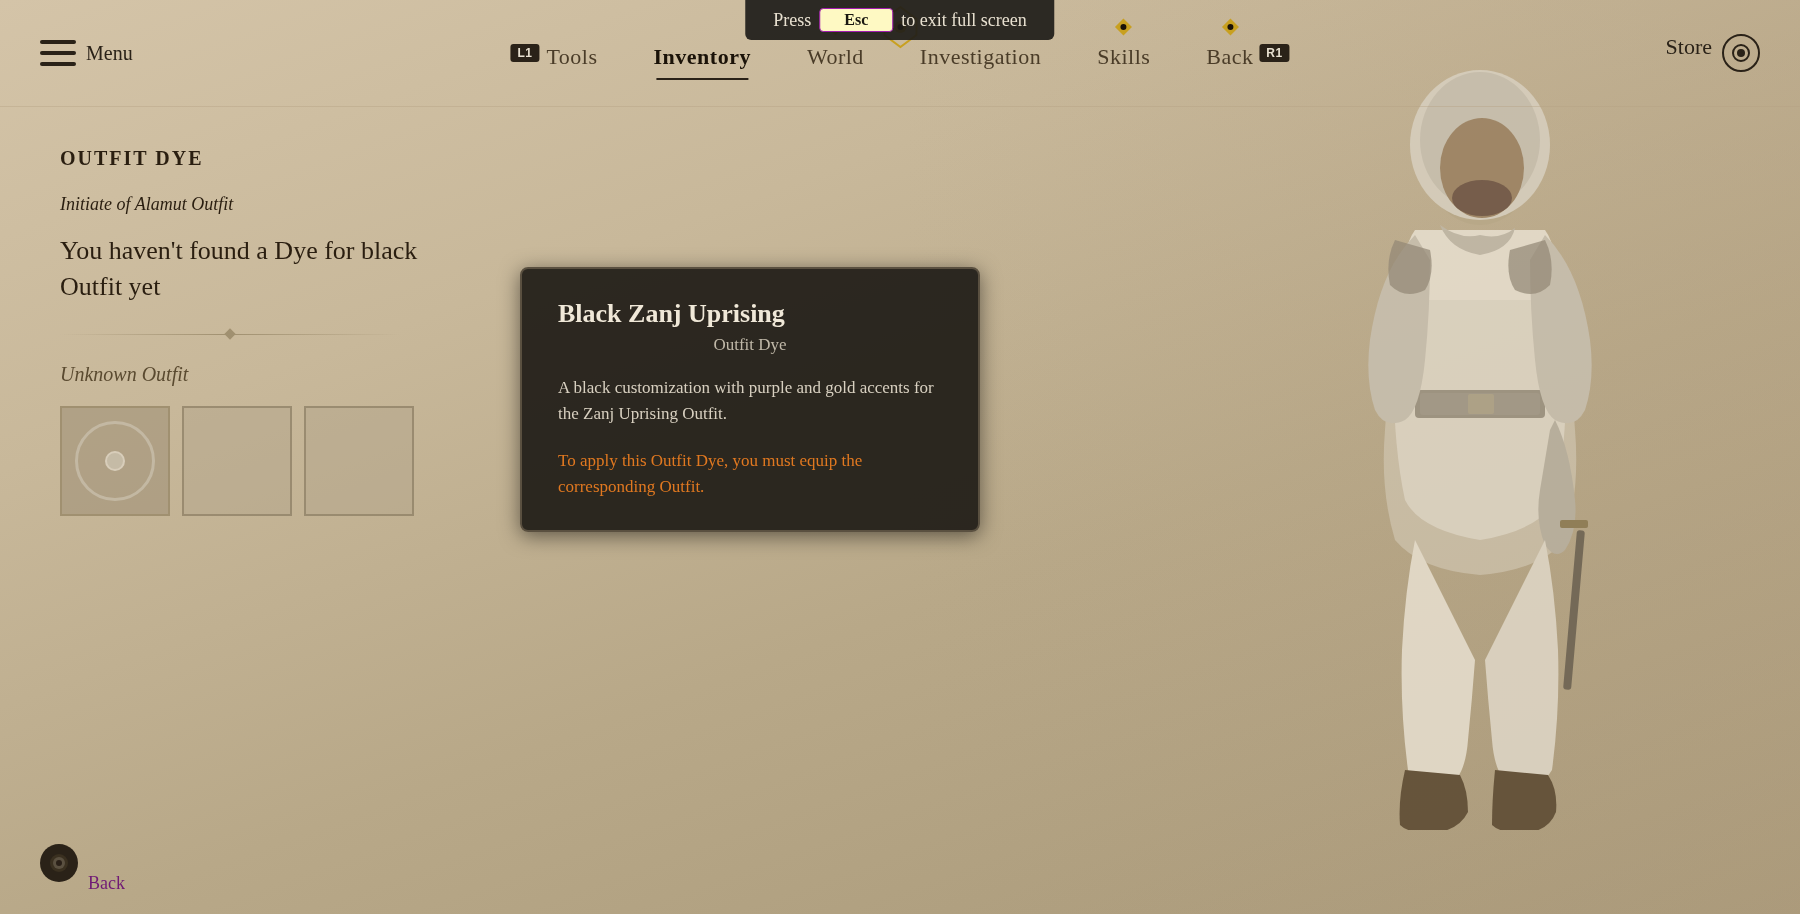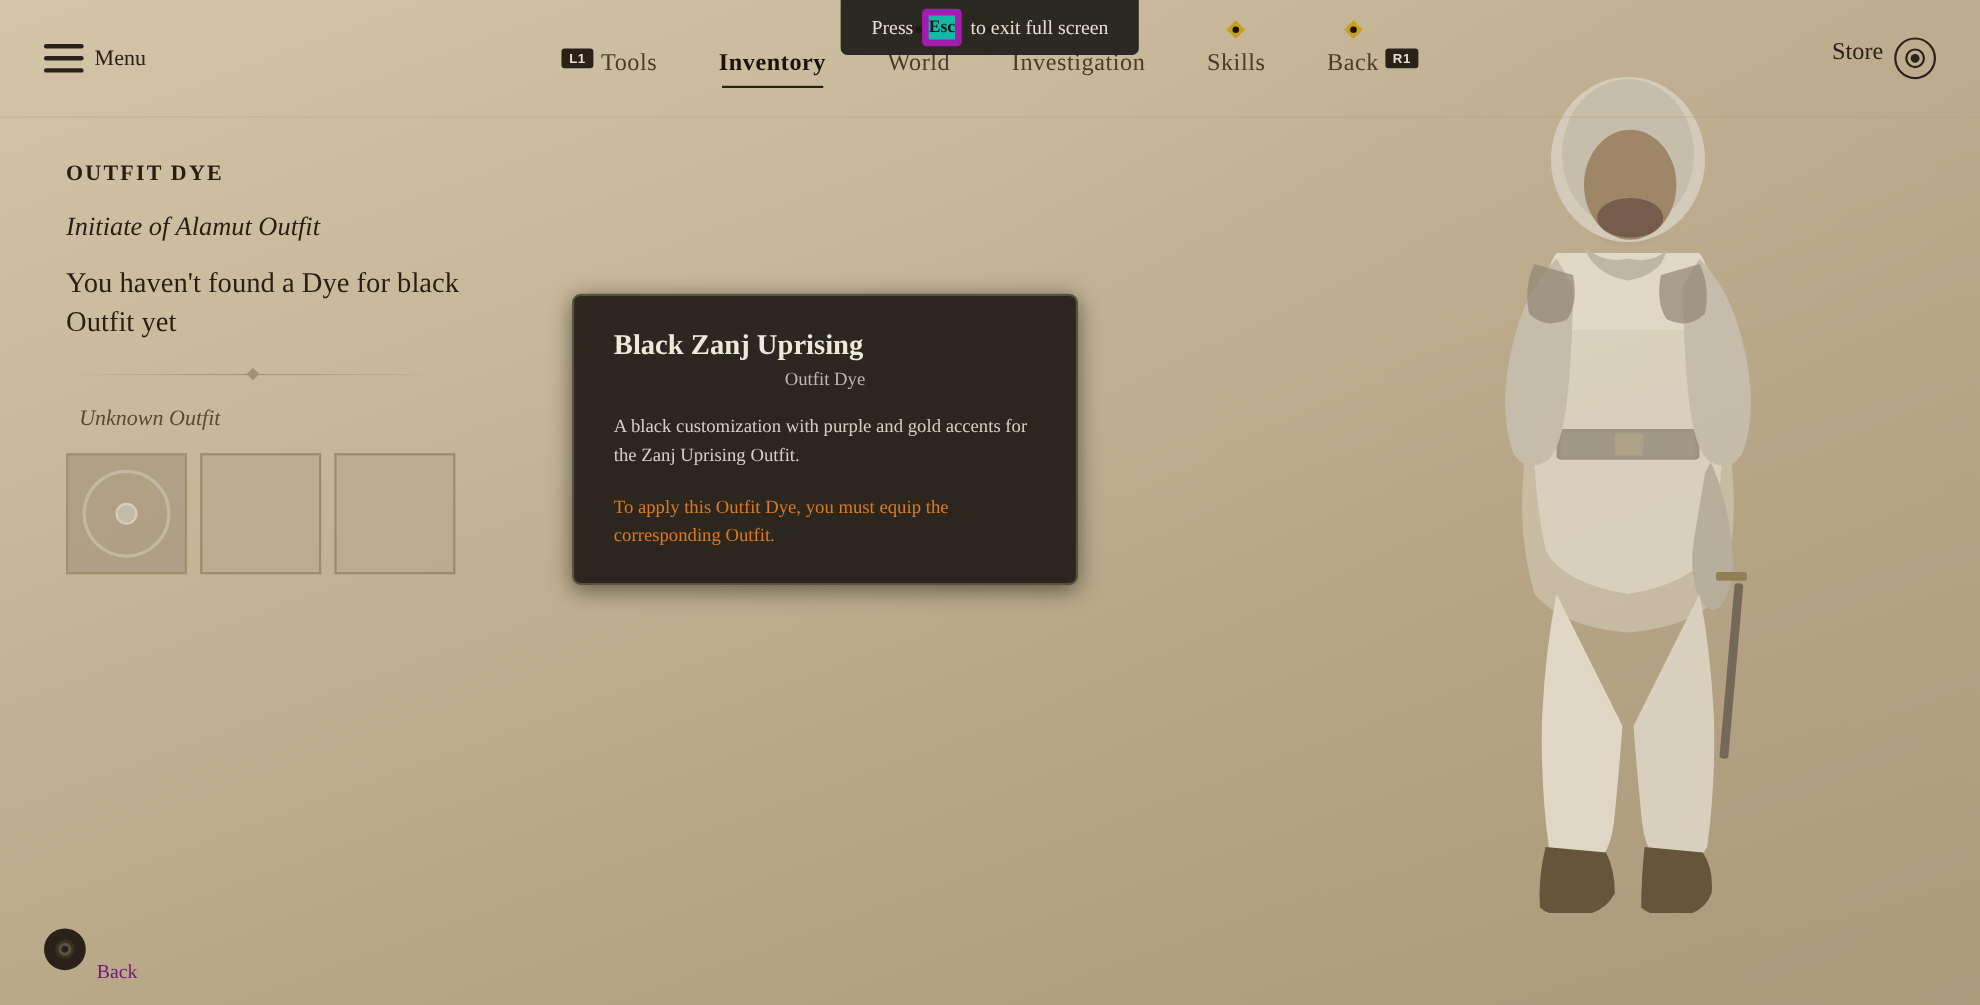--- a/index.html
+++ b/index.html
@@ -42,27 +42,27 @@
       border-radius: 0 0 6px 6px;
       font-size: 18px;
       display: flex;
       align-items: center;
       gap: 8px;
       z-index: 100;
       white-space: nowrap;
     }
 
     .esc-key {
-      background: #14b8a6;
+      background: #fef9c3;
       color: #1a1812;
-      padding: 2px 0;
+      padding: 2px 24px;
       border-radius: 4px;
       font-size: 16px;
       font-weight: bold;
-      border: 6px solid #a21caf;
+      border: 1px solid #a21caf;
     }
 
     
     .nav-bar {
       position: absolute;
       top: 0;
       left: 0;
       right: 0;
       height: 107px;
       display: flex;
@@ -193,21 +193,21 @@
     .section-title {
       font-size: 20px;
       font-weight: bold;
       color: #2a1e10;
       letter-spacing: 2px;
       margin-bottom: 24px;
       text-transform: uppercase;
     }
 
     .outfit-name {
-      font-size: 24px;
+      font-size: 18px;
       color: #2a1e10;
       margin-bottom: 18px;
       font-style: italic;
     }
 
     .no-dye-text {
       font-size: 26px;
       color: #2a1e10;
       line-height: 1.4;
       margin-bottom: 28px;
@@ -232,21 +232,20 @@
       height: 8px;
       background: #a09070;
       transform: translateX(-50%) rotate(45deg);
     }
 
     .unknown-outfit-label {
       font-size: 20px;
       color: #5a4a30;
       margin-bottom: 20px;
       font-style: italic;
-      margin-left: 12px;
     }
 
     
     .dye-grid {
       display: flex;
       gap: 12px;
     }
 
     .dye-item {
       width: 110px;

